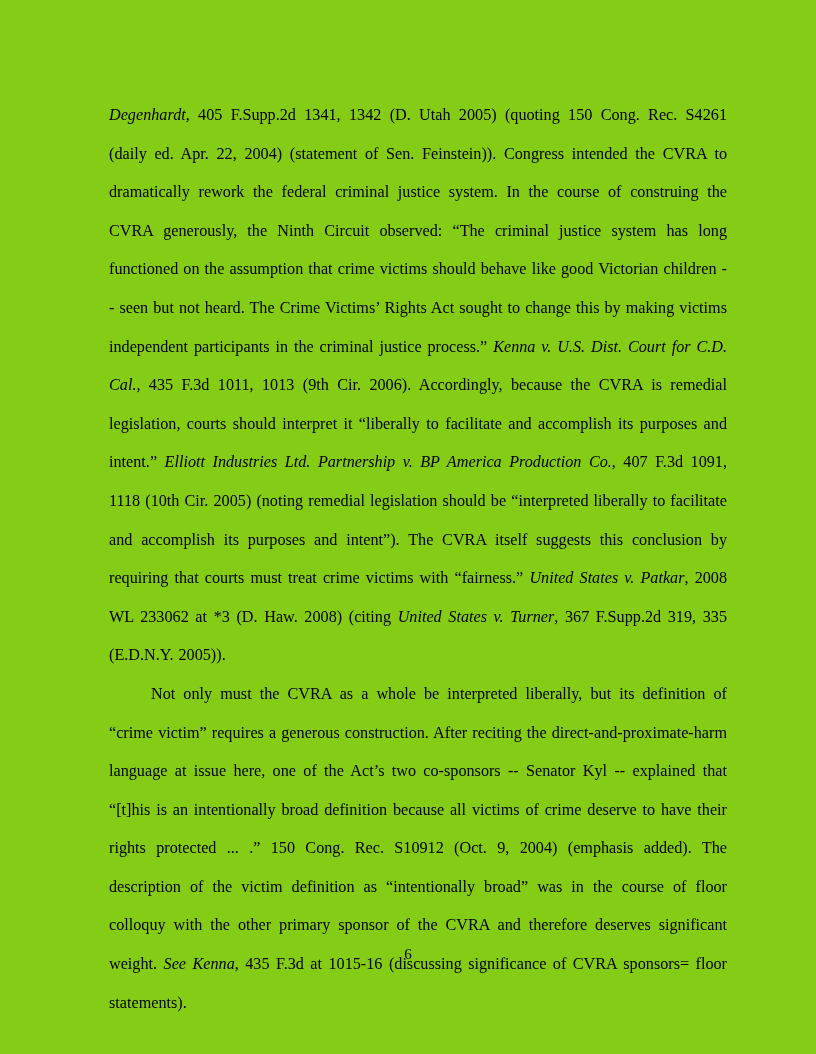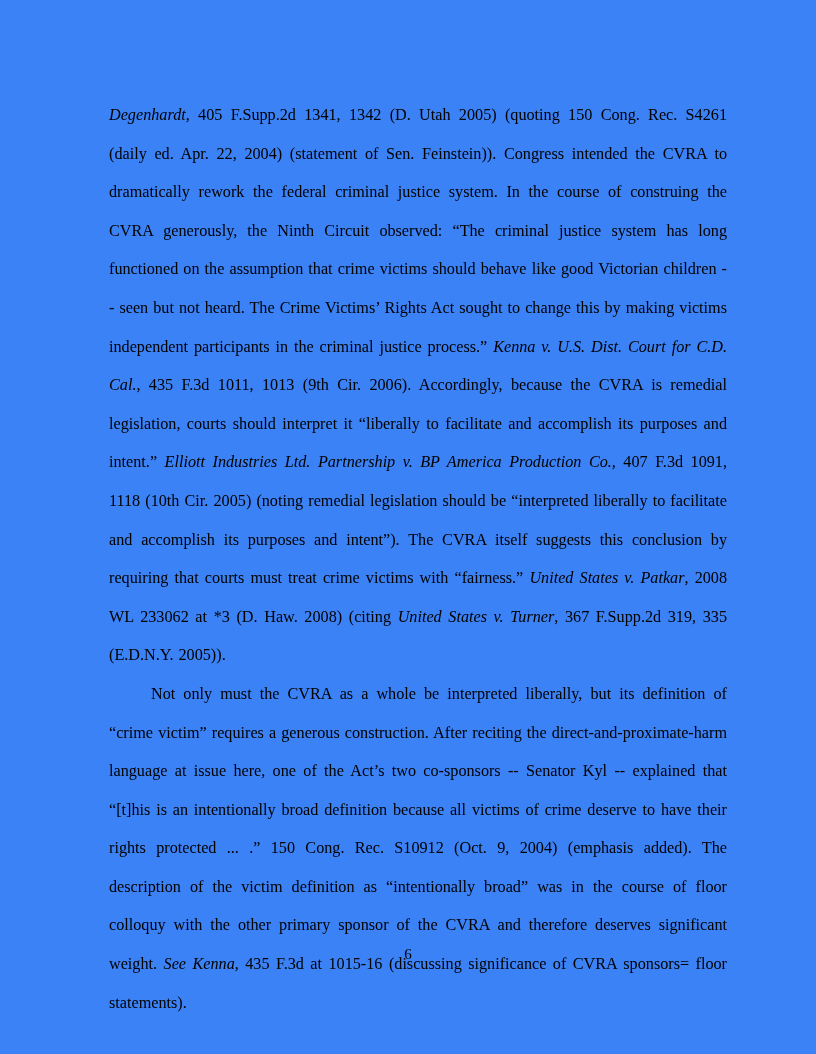--- a/index.html
+++ b/index.html
@@ -11,21 +11,21 @@
     width: 816px;
     height: 1054px;
     position: relative;
     font-family: "Liberation Serif", serif;
     color: #000000;
     overflow: hidden;
   }
   .page {
     position: absolute;
     inset: 0;
-    background: #3b82f6;
+    background: #84cc16;
   }
   .content {
     position: absolute;
     left: 109px;
     top: 96px;
     width: 618px;
   }
   p.para {
     margin: 0;
     font-size: 16.2px;

